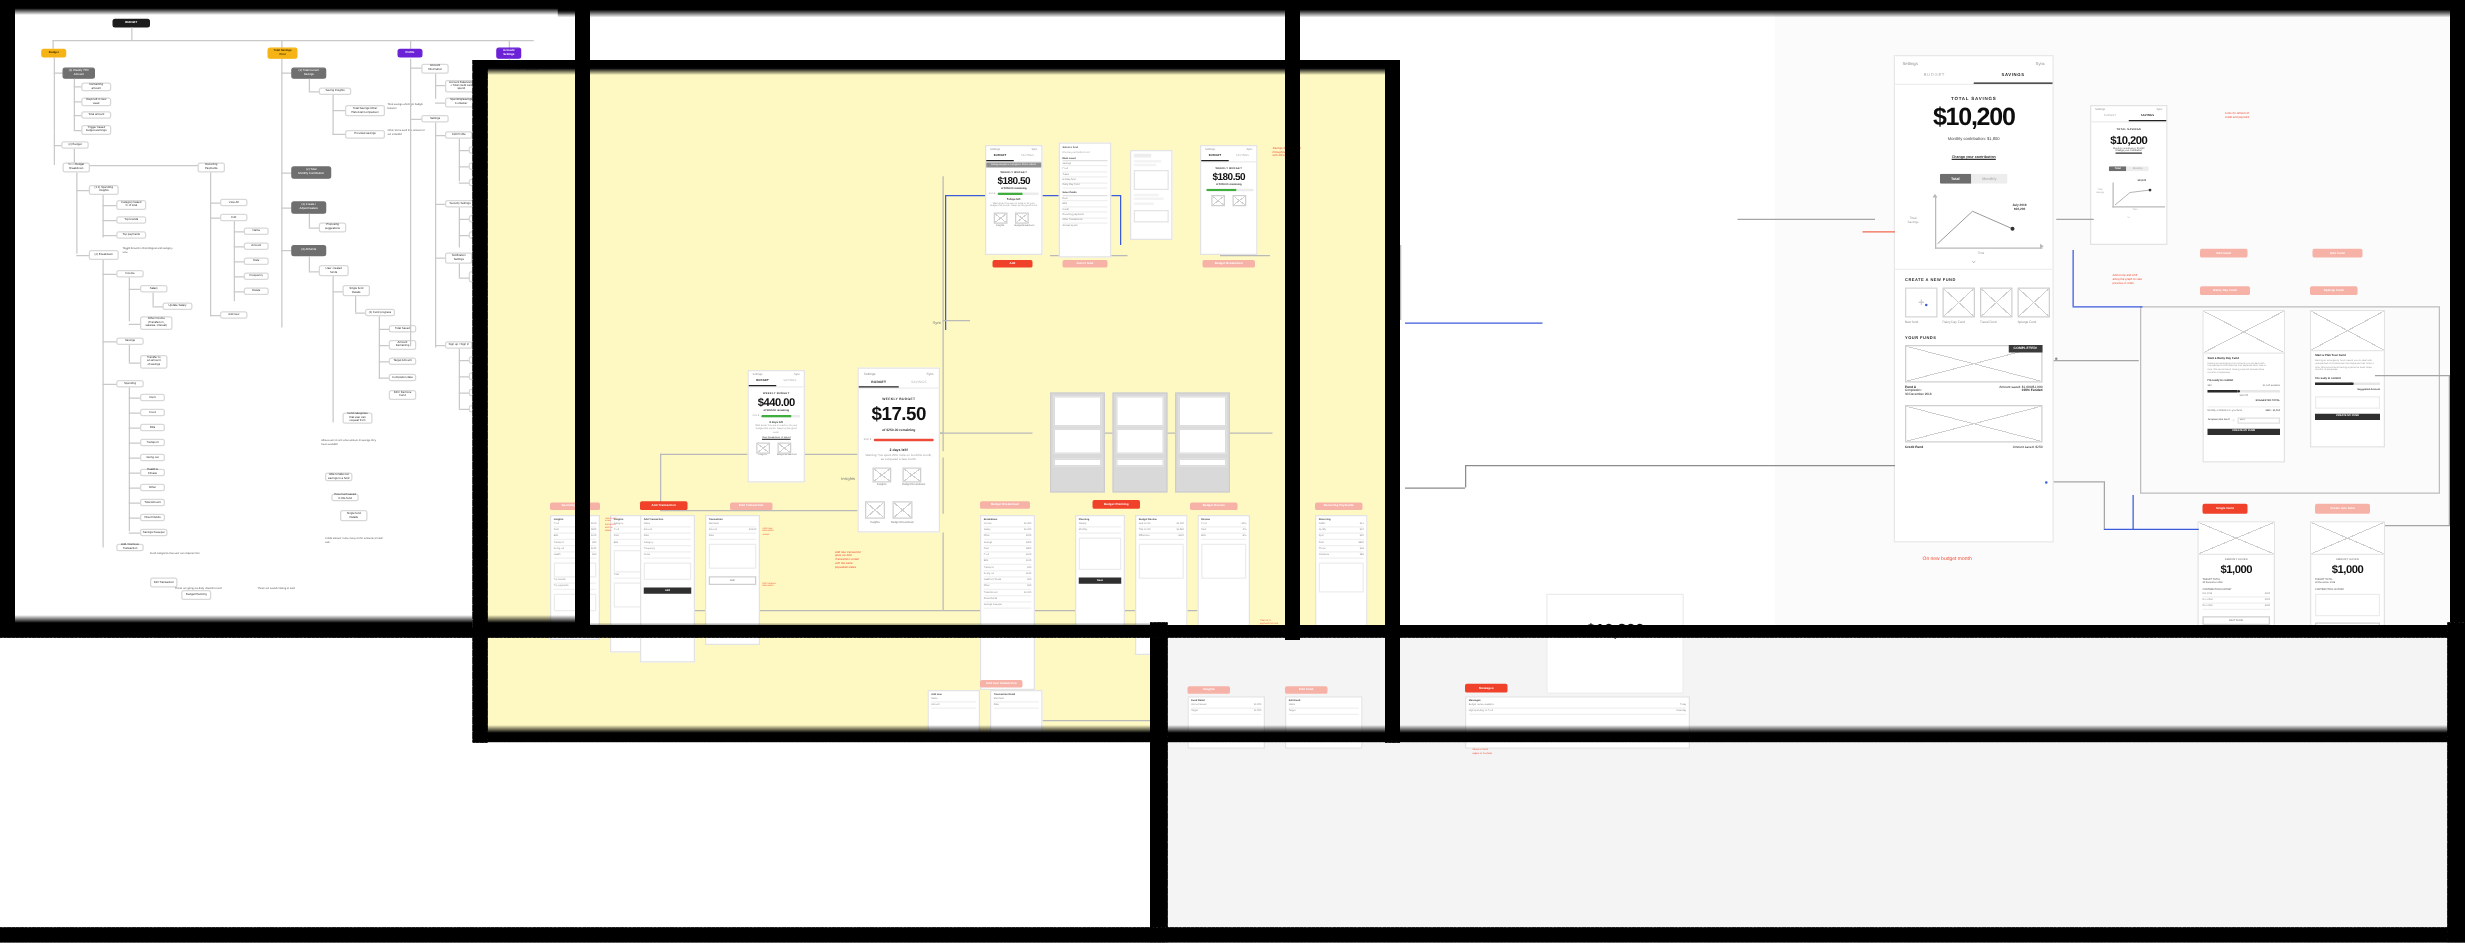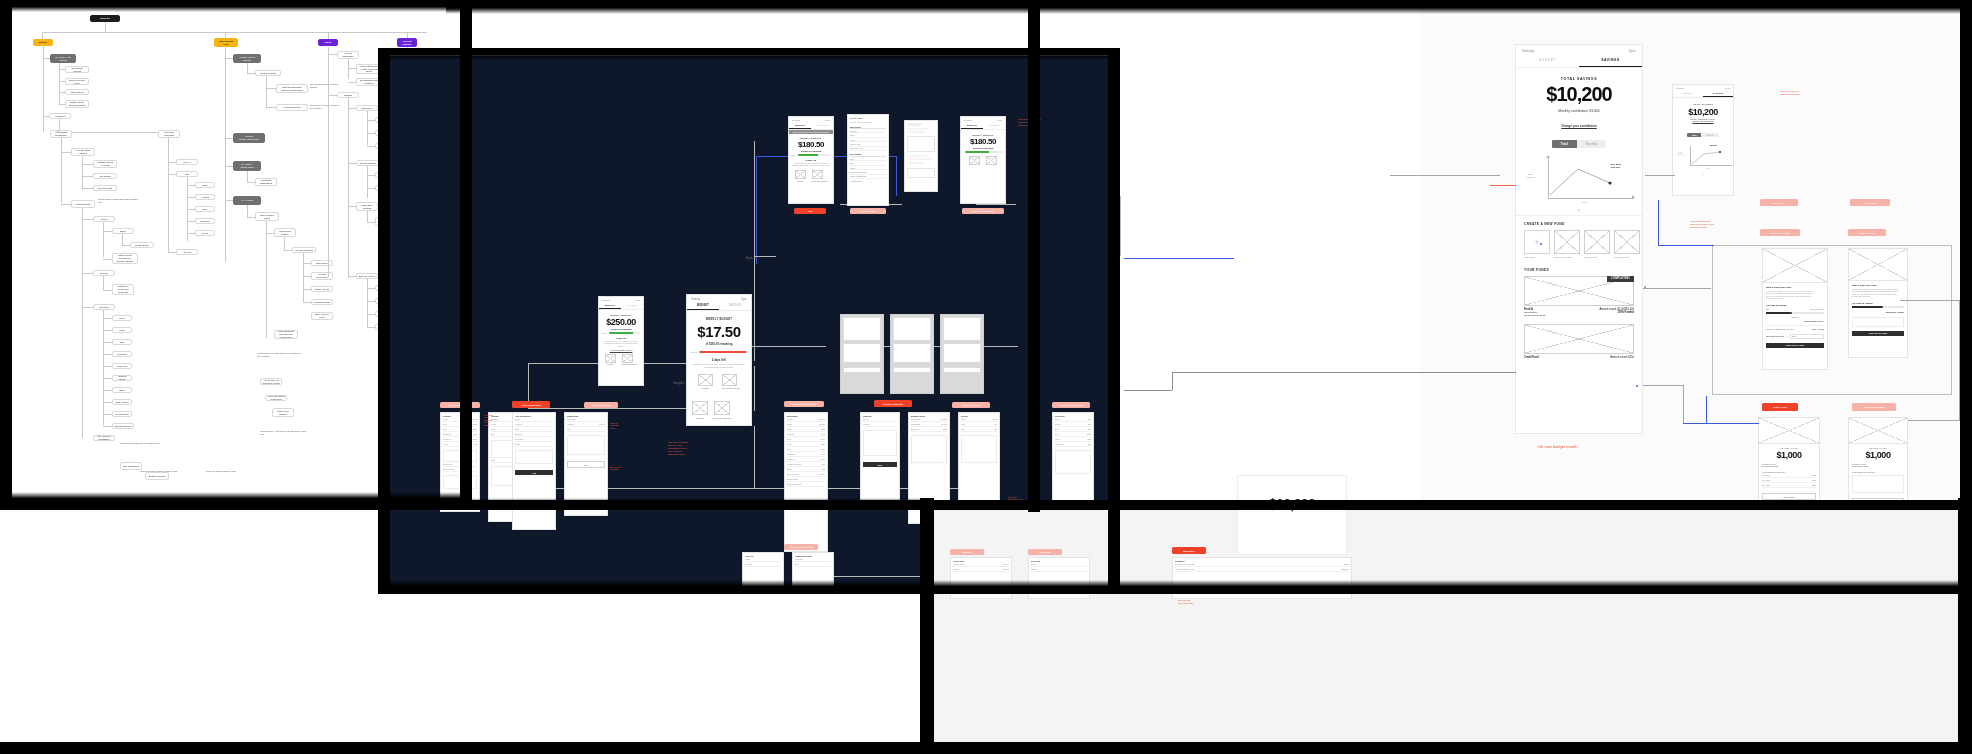--- a/index.html
+++ b/index.html
@@ -31,21 +31,21 @@
   .static-band.fade-t { mask-image: linear-gradient(to top, #000 55%, transparent 100%); -webkit-mask-image: linear-gradient(to top, #000 55%, transparent 100%); }
 
   
   .pane { position: absolute; }
   #pane-sitemap {
     left: 10px; top: 10px; width: 462px; height: 488px;
     background: #ffffff;
   }
   #pane-flow {
     left: 388px; top: 56px; width: 730px; height: 530px;
-    background: #0f172a;
+    background: #fef9c3;
     box-shadow: 0 0 0 1px rgba(0,0,0,.03);
   }
   #pane-bottom {
     left: 932px; top: 505px; width: 1040px; height: 249px;
     background: #f4f4f4;
   }
   #pane-white-right {
     left: 1420px; top: 0px; width: 552px; height: 510px;
     background: #fbfbfb;
   }
@@ -624,21 +624,21 @@
       <div class="ph-bar">
         <span>Settings</span>
         <span>Sync</span>
       </div>
       <div class="ph-tabs">
         <div class="ph-tab active">BUDGET</div>
         <div class="ph-tab">SAVINGS</div>
       </div>
       <div class="ph-body">
         <div class="ph-kicker">WEEKLY BUDGET</div>
-        <div class="ph-amount" style="font-size:9px;margin-top:1px;">$250.00</div>
+        <div class="ph-amount" style="font-size:9px;margin-top:1px;">$440.00</div>
         <div class="ph-sub">of $250.00 remaining</div>
         <div class="bar-row">
           <span class="lbl">mon 8</span>
           <div class="bar-track" style="flex:1;">
               <div class="bar-fill green" style="width:78%"></div>
             </div>
         </div>
         <div class="warn-title">6 days left</div>
         <div class="warn-body">Well done! You are on track to hit your
 budget this month. Keep up the good work.</div>

